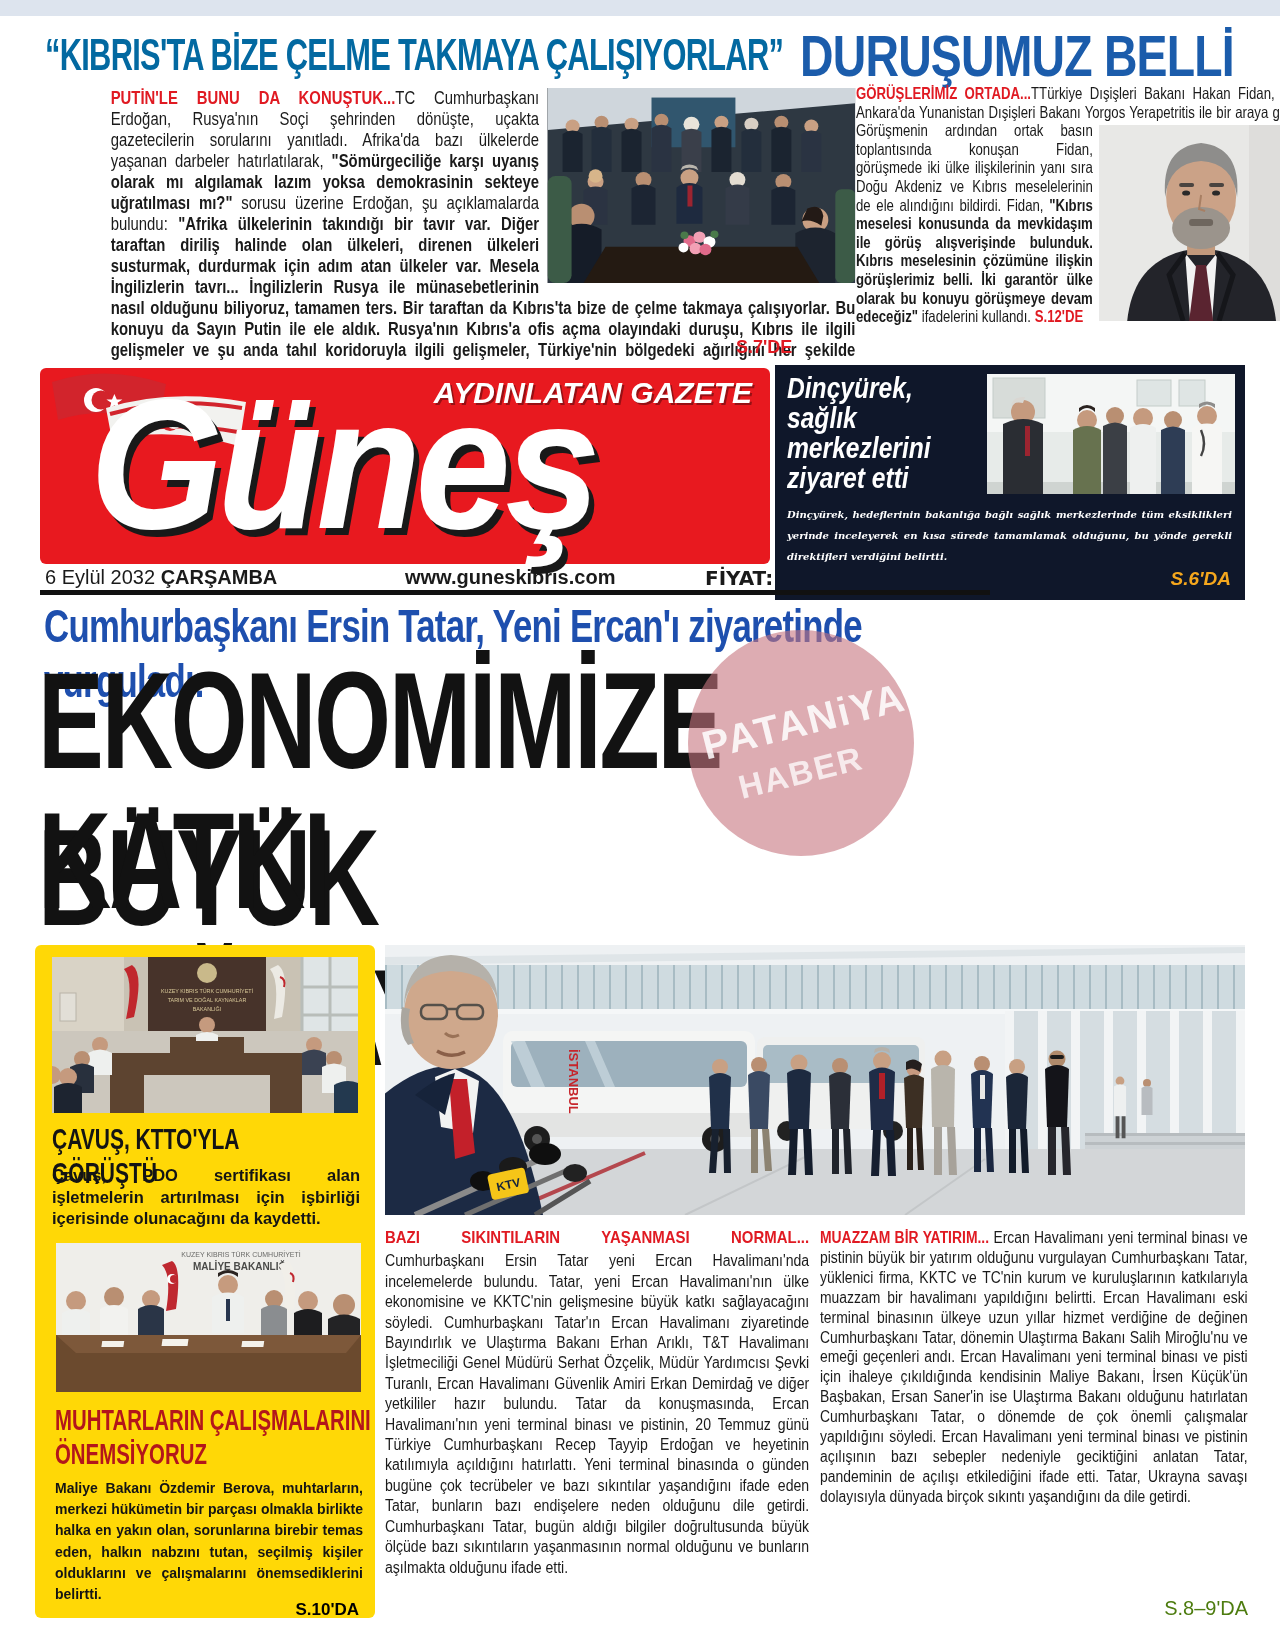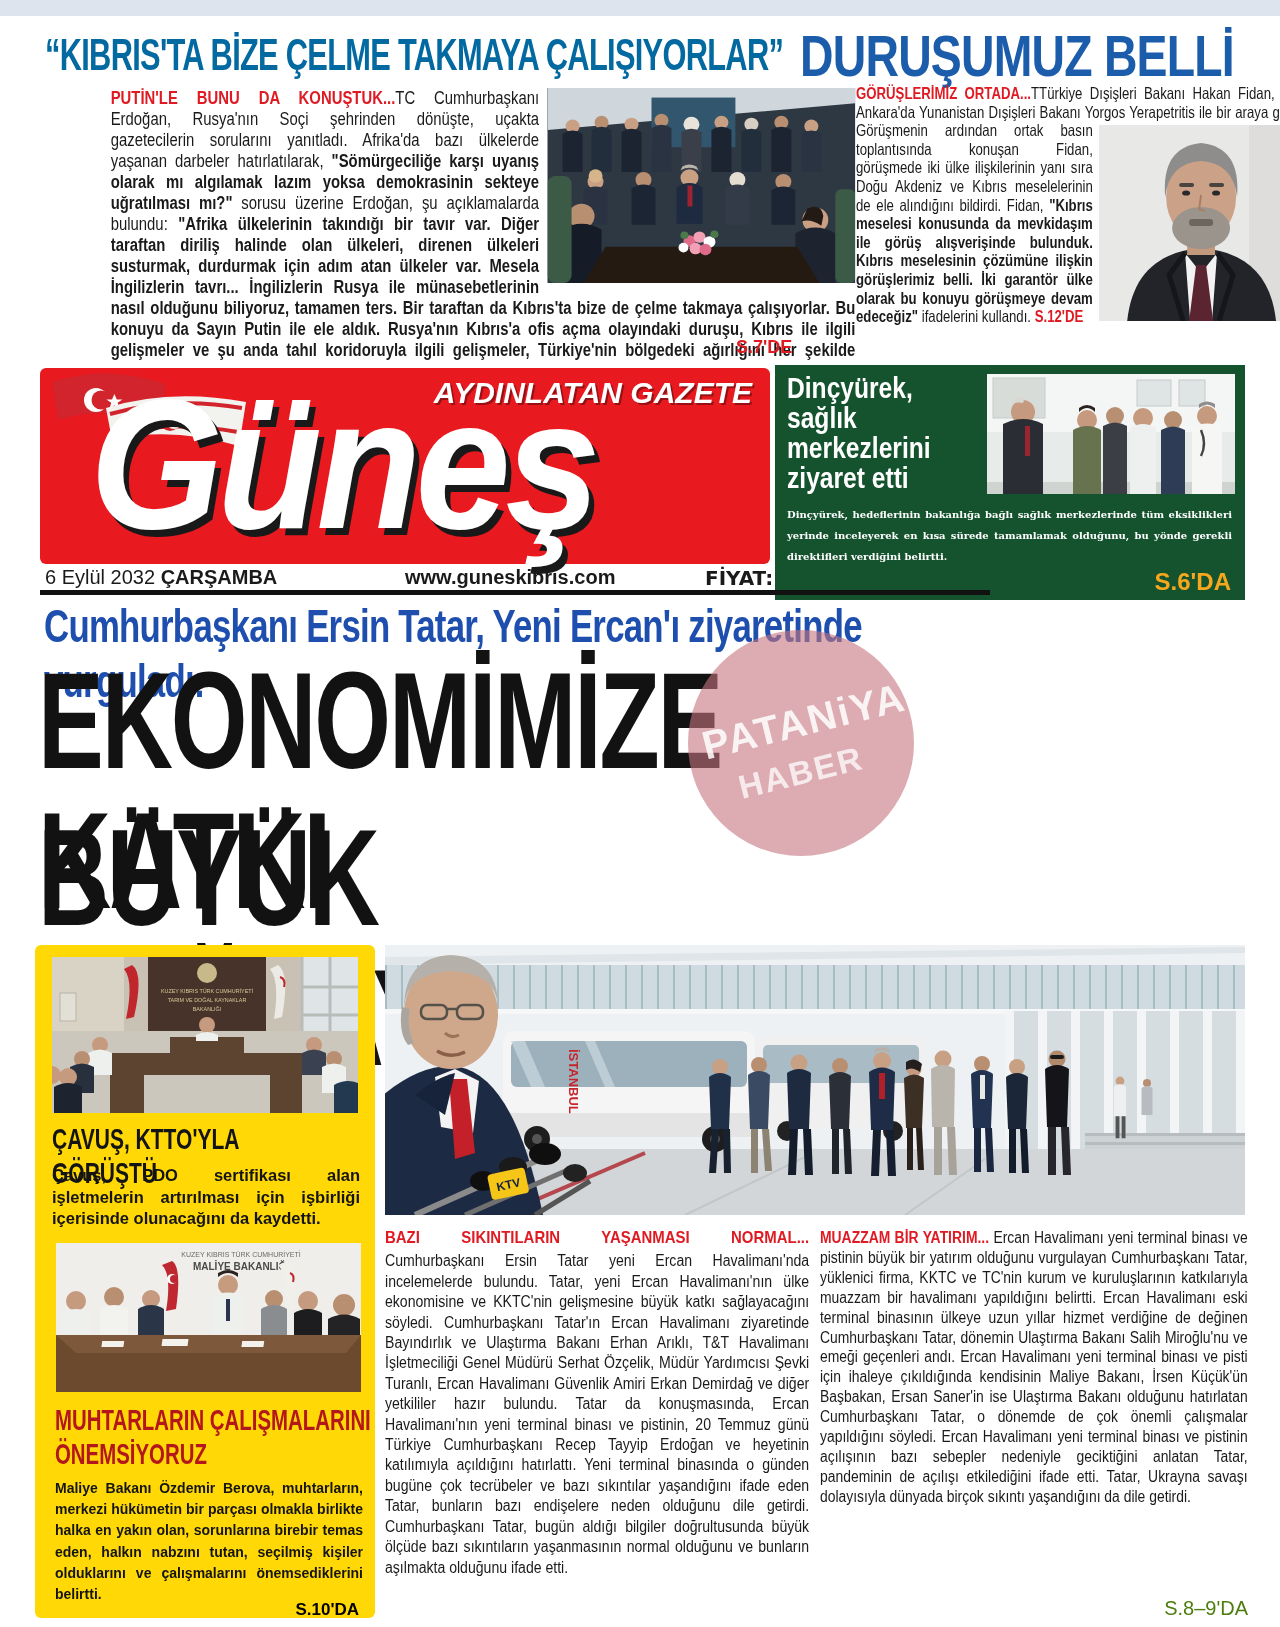--- a/index.html
+++ b/index.html
@@ -28,25 +28,25 @@
   
   .mast{left:40px;top:368px;width:730px;height:196px;background:#e8191f;border-radius:6px;}
   .tagline{right:18px;top:8px;color:#fff;font-style:italic;font-weight:800;font-size:30px;
            text-shadow:2px 2px 0 rgba(0,0,0,.35);}
   .gunes{left:50px;top:6px;color:#fff;font-style:italic;font-weight:800;font-size:186px;
          letter-spacing:-6px;line-height:180px;text-shadow:6px 7px 0 #191919;transform:scaleX(.92);transform-origin:0 0;z-index:3;}
   .datebar{left:45px;top:566px;width:1200px;height:24px;font-size:20px;}
   .blackrule{left:40px;top:590px;width:950px;height:5px;background:#111;z-index:4;}
 
   
-  .dbox{left:775px;top:365px;width:470px;height:235px;background:#14532d;}
+  .dbox{left:775px;top:365px;width:470px;height:235px;background:#0f172a;font-style:italic;}
   .dbox-h{left:12px;top:8px;color:#fff;font-weight:800;font-size:30px;line-height:30px;transform:scaleX(.82);transform-origin:0 0;}
   .dbox-b{left:12px;top:139px;width:445px;color:#fff;font-family:"DejaVu Serif",serif;font-weight:bold;
           font-size:10px;line-height:21px;text-align:justify;}
-  .dbox-ref{right:14px;top:203px;color:#f5a71d;font-weight:800;font-size:24px;padding-left:13px;}
+  .dbox-ref{right:14px;top:203px;color:#f5a71d;font-weight:800;font-size:19px;padding-left:13px;}
 
   
   .kicker{left:44px;top:598px;font-weight:800;font-size:47px;color:#1e4fae;transform:scaleX(.74);transform-origin:0 0;letter-spacing:-1px;}
   .bigh{font-weight:800;color:#121212;font-size:137px;letter-spacing:-3px;transform-origin:0 0;}
   .wm{left:688px;top:630px;width:226px;height:226px;border-radius:50%;background:rgba(198,116,126,.60);z-index:6;}
   .wm-t{position:absolute;left:12px;top:70px;width:200px;text-align:center;transform:rotate(-14deg);
         color:rgba(255,255,255,.85);font-weight:bold;font-size:40px;letter-spacing:2px;}
   .wm-b{position:absolute;left:18px;top:124px;width:190px;text-align:center;transform:rotate(-14deg);
         color:rgba(255,255,255,.75);font-weight:bold;font-size:33px;letter-spacing:2px;}
 

